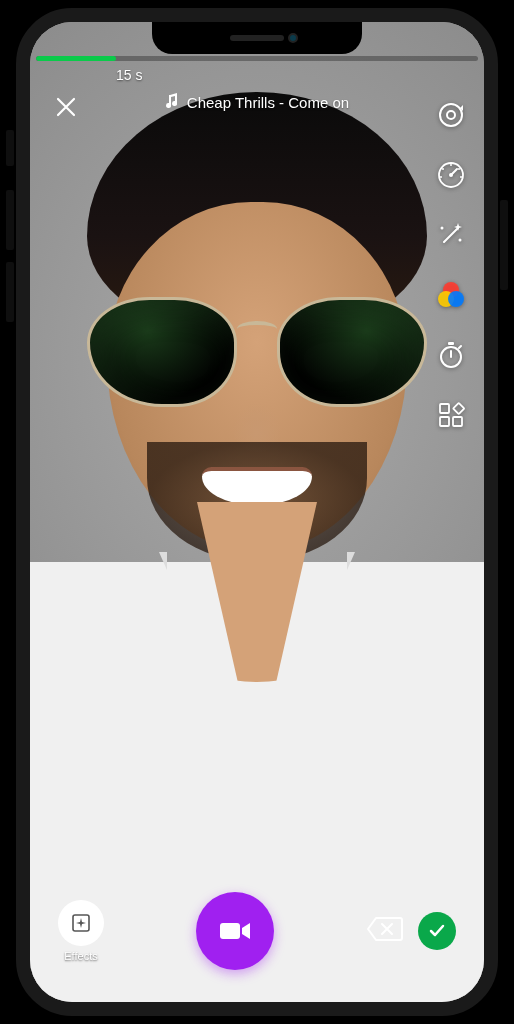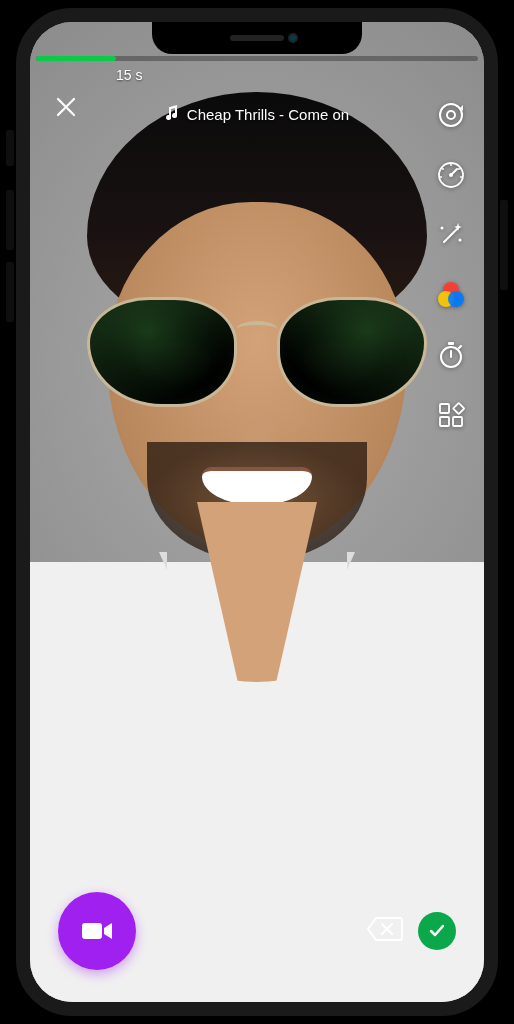--- a/index.html
+++ b/index.html
@@ -238,21 +238,21 @@
 .duration-label {
   color: #fff;
   font-size: 14px;
   text-align: left;
   padding-left: 86px;
   margin-bottom: 10px;
   text-shadow: 0 1px 2px rgba(0,0,0,0.5);
 }
 .top-row {
   display: flex;
-  align-items: flex-end;
+  align-items: flex-start;
   padding: 0 20px;
   gap: 16px;
 }
 .close-btn {
   color: #fff;
   font-size: 26px;
   font-weight: 300;
   width: 32px;
   text-align: center;
   text-shadow: 0 1px 2px rgba(0,0,0,0.5);
@@ -458,20 +458,29 @@
         <svg width="28" height="28" viewBox="0 0 28 28" fill="none" stroke="#fff" stroke-width="1.8">
             <rect x="3" y="3" width="9" height="9" rx="1"></rect>
             <rect x="3" y="16" width="9" height="9" rx="1"></rect>
             <rect x="16" y="16" width="9" height="9" rx="1"></rect>
             <rect x="17.5" y="3" width="8" height="8" rx="1" transform="rotate(45 21 7.5)"></rect>
           </svg>
       </div>
     </div>
 
     <div class="bottom-controls">
+      <div class="effects-btn">
+        <div class="effects-circle">
+          <svg width="22" height="22" viewBox="0 0 22 22">
+              <rect x="3" y="3" width="16" height="16" rx="2" fill="none" stroke="#555" stroke-width="1.6"></rect>
+              <path d="M11 6 L12 10 L16 11 L12 12 L11 16 L10 12 L6 11 L10 10 Z" fill="#555"></path>
+            </svg>
+        </div>
+        <span class="effects-label">Effects</span>
+      </div>
 
       <div class="record-btn">
         <svg width="34" height="24" viewBox="0 0 34 24">
             <rect x="2" y="4" width="20" height="16" rx="3" fill="#fff"></rect>
             <path d="M24 9 L32 4 V20 L24 15 Z" fill="#fff"></path>
           </svg>
       </div>
 
       <div class="right-group">
         <div class="delete-btn">

